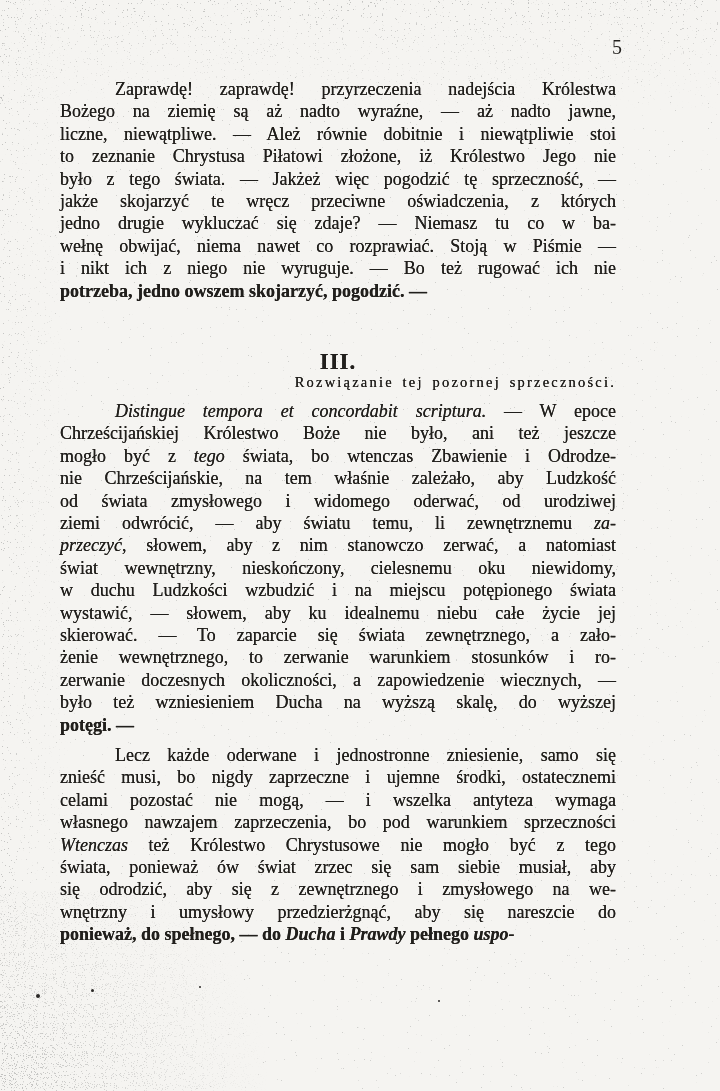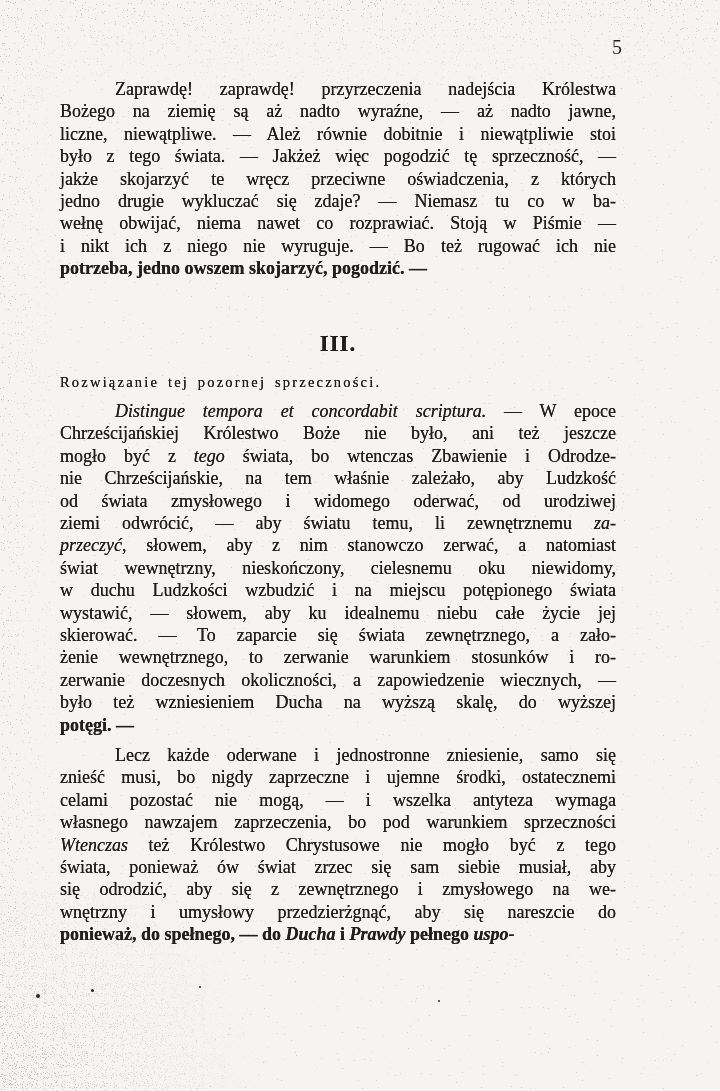--- a/index.html
+++ b/index.html
@@ -31,27 +31,27 @@
     text-align:justify;
     text-shadow:0 0 .35px currentColor;
   }
   .para .line{text-align:justify;text-align-last:justify;min-height:22.4px;}
   .para .line.last{text-align-last:left;font-weight:bold;}
   .para .line:first-child{text-indent:55px;}
   .p1{top:78px;}
   .p2{top:400px;}
   .p3{top:744px;}
   .heading{
-    position:absolute;left:60px;top:331px;width:556px;
+    position:absolute;left:60px;top:349px;width:556px;
     text-align:center;font-size:23px;font-weight:bold;letter-spacing:1px;
     text-shadow:0 0 .4px currentColor;
   }
   .subtitle{
     position:absolute;left:60px;top:374px;width:556px;
-    text-align:left;font-size:14.5px;letter-spacing:2.2px;word-spacing:3px;
+    text-align:right;font-size:14.5px;letter-spacing:2.2px;word-spacing:3px;
     text-shadow:0 0 .3px currentColor;
   }
   i{font-style:italic;}
   .ink-speck{position:absolute;background:#2a2826;border-radius:50%;z-index:1;}
   .speck-a{left:36px;top:994px;width:4px;height:4px;}
   .speck-b{left:91px;top:989px;width:3px;height:3px;}
   .speck-c{left:199px;top:986px;width:2px;height:2px;}
   .speck-d{left:438px;top:1000px;width:2px;height:2px;}
 </style>
 </head>
@@ -85,20 +85,21 @@
 </svg>
 
 <div class="text-layer">
 
   <div class="page-number">5</div>
 
   <div class="para p1">
       <div class="line"><span>Zaprawdę! zaprawdę! przyrzeczenia nadejścia Królestwa</span></div>
       <div class="line"><span>Bożego na ziemię są aż nadto wyraźne, — aż nadto jawne,</span></div>
       <div class="line"><span>liczne, niewątpliwe. — Ależ równie dobitnie i niewątpliwie stoi</span></div>
+      <div class="line"><span>to zeznanie Chrystusa Piłatowi złożone, iż Królestwo Jego nie</span></div>
       <div class="line"><span>było z tego świata. — Jakżeż więc pogodzić tę sprzeczność, —</span></div>
       <div class="line"><span>jakże skojarzyć te wręcz przeciwne oświadczenia, z których</span></div>
       <div class="line"><span>jedno drugie wykluczać się zdaje? — Niemasz tu co w ba-</span></div>
       <div class="line"><span>wełnę obwijać, niema nawet co rozprawiać. Stoją w Piśmie —</span></div>
       <div class="line"><span>i nikt ich z niego nie wyruguje. — Bo też rugować ich nie</span></div>
       <div class="line last"><span>potrzeba, jedno owszem skojarzyć, pogodzić. —</span></div>
     </div>
 
   <div class="heading">III.</div>
 

